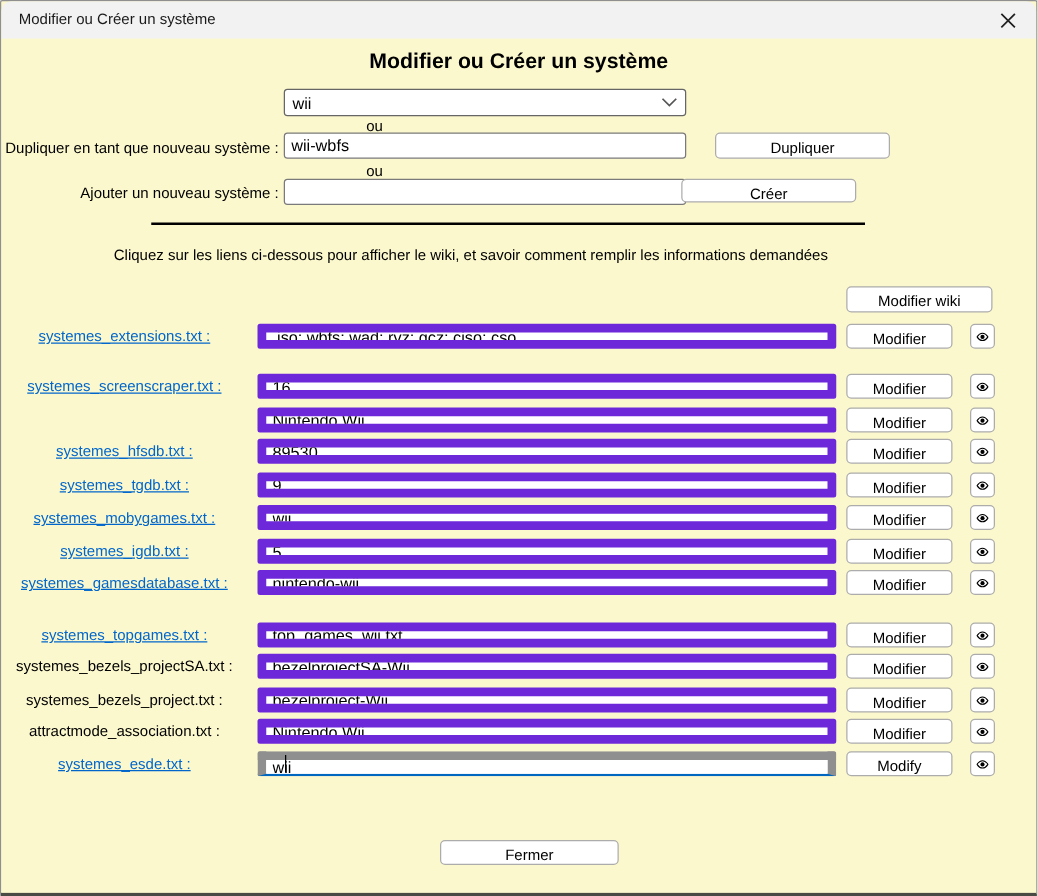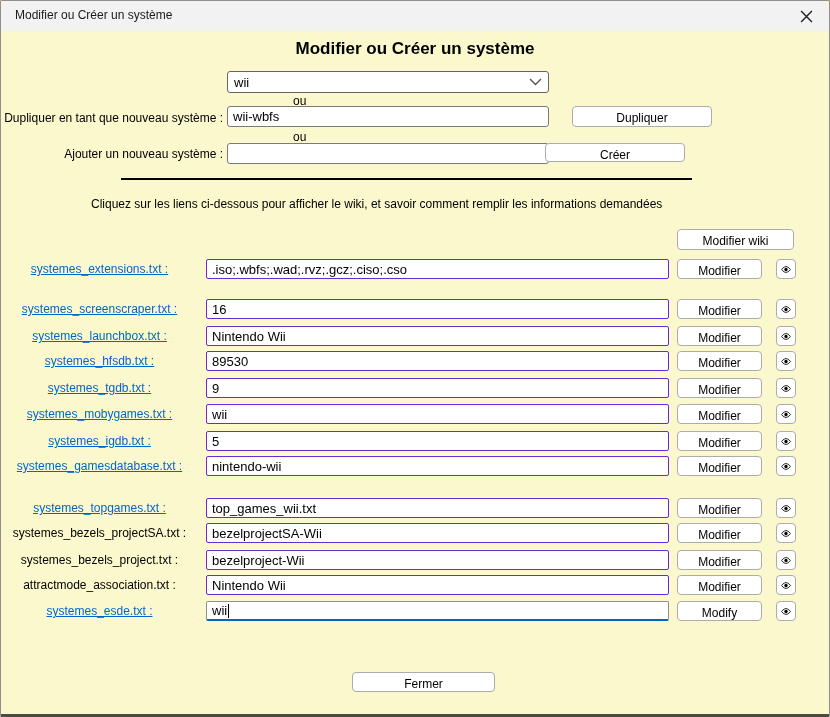--- a/index.html
+++ b/index.html
@@ -40,21 +40,21 @@
     font-size:12px;color:#000;font-family:"Liberation Sans",sans-serif;cursor:pointer;padding:4px;
   }
   .divider{position:absolute;left:120px;top:147px;width:571px;height:2px;background:#000;}
   .info{position:absolute;left:90px;top:166px;font-size:12px;color:#000;}
 
   .rows{position:absolute;left:0;top:0;width:100%;}
   .row{position:absolute;left:0;width:830px;height:20px;}
   .rlabel{position:absolute;left:0;top:3px;width:197px;text-align:center;font-size:12px;color:#000;display:block;}
   a.rlabel{color:#0066CC;text-decoration:underline;cursor:pointer;}
   .rinput{position:absolute;left:205px;top:0;width:463px;height:20px;background:#fff;
-    border:1px solid #6d28d9;border-radius:2px;font-size:13px;padding:0 5px;
+    border:7px solid #6d28d9;border-radius:2px;font-size:13px;padding:0 5px;
     font-family:"Liberation Sans",sans-serif;color:#000;}
   .rinput.focused{border-color:#8f8f8f;border-bottom:2px solid #0067C0;}
   .rbtn{position:absolute;left:676px;top:0;width:85px;height:20px;}
   .reye{position:absolute;left:775px;top:0;width:20px;height:20px;border-radius:4px;
     display:flex;align-items:center;justify-content:center;}
   .caret{position:absolute;left:227px;top:3px;width:1px;height:14px;background:#000;}
 
   
   .r0{top:228px}.r1{top:268px}.r2{top:295px}.r3{top:320px}.r4{top:347px}
   .r5{top:373px}.r6{top:400px}.r7{top:425px}.r8{top:467px}.r9{top:492px}
@@ -123,21 +123,20 @@
         <button class="btn rbtn">Modifier</button>
         <button class="btn reye">
           <svg width="14" height="11" viewBox="0 0 24 18">
             <path d="M12 2C6 2 1.5 9 1.5 9S6 16 12 16s10.5-7 10.5-7S18 2 12 2z" fill="none" stroke="#000" stroke-width="2"></path>
             <circle cx="12" cy="9" r="4" fill="#000"></circle>
           </svg>
         </button>
       </div>
 
       <div class="row r2">
-        <a class="rlabel">systemes_launchbox.txt :</a>
         <input class="rinput" value="Nintendo Wii" style="">
         <button class="btn rbtn">Modifier</button>
         <button class="btn reye">
           <svg width="14" height="11" viewBox="0 0 24 18">
             <path d="M12 2C6 2 1.5 9 1.5 9S6 16 12 16s10.5-7 10.5-7S18 2 12 2z" fill="none" stroke="#000" stroke-width="2"></path>
             <circle cx="12" cy="9" r="4" fill="#000"></circle>
           </svg>
         </button>
       </div>
 

